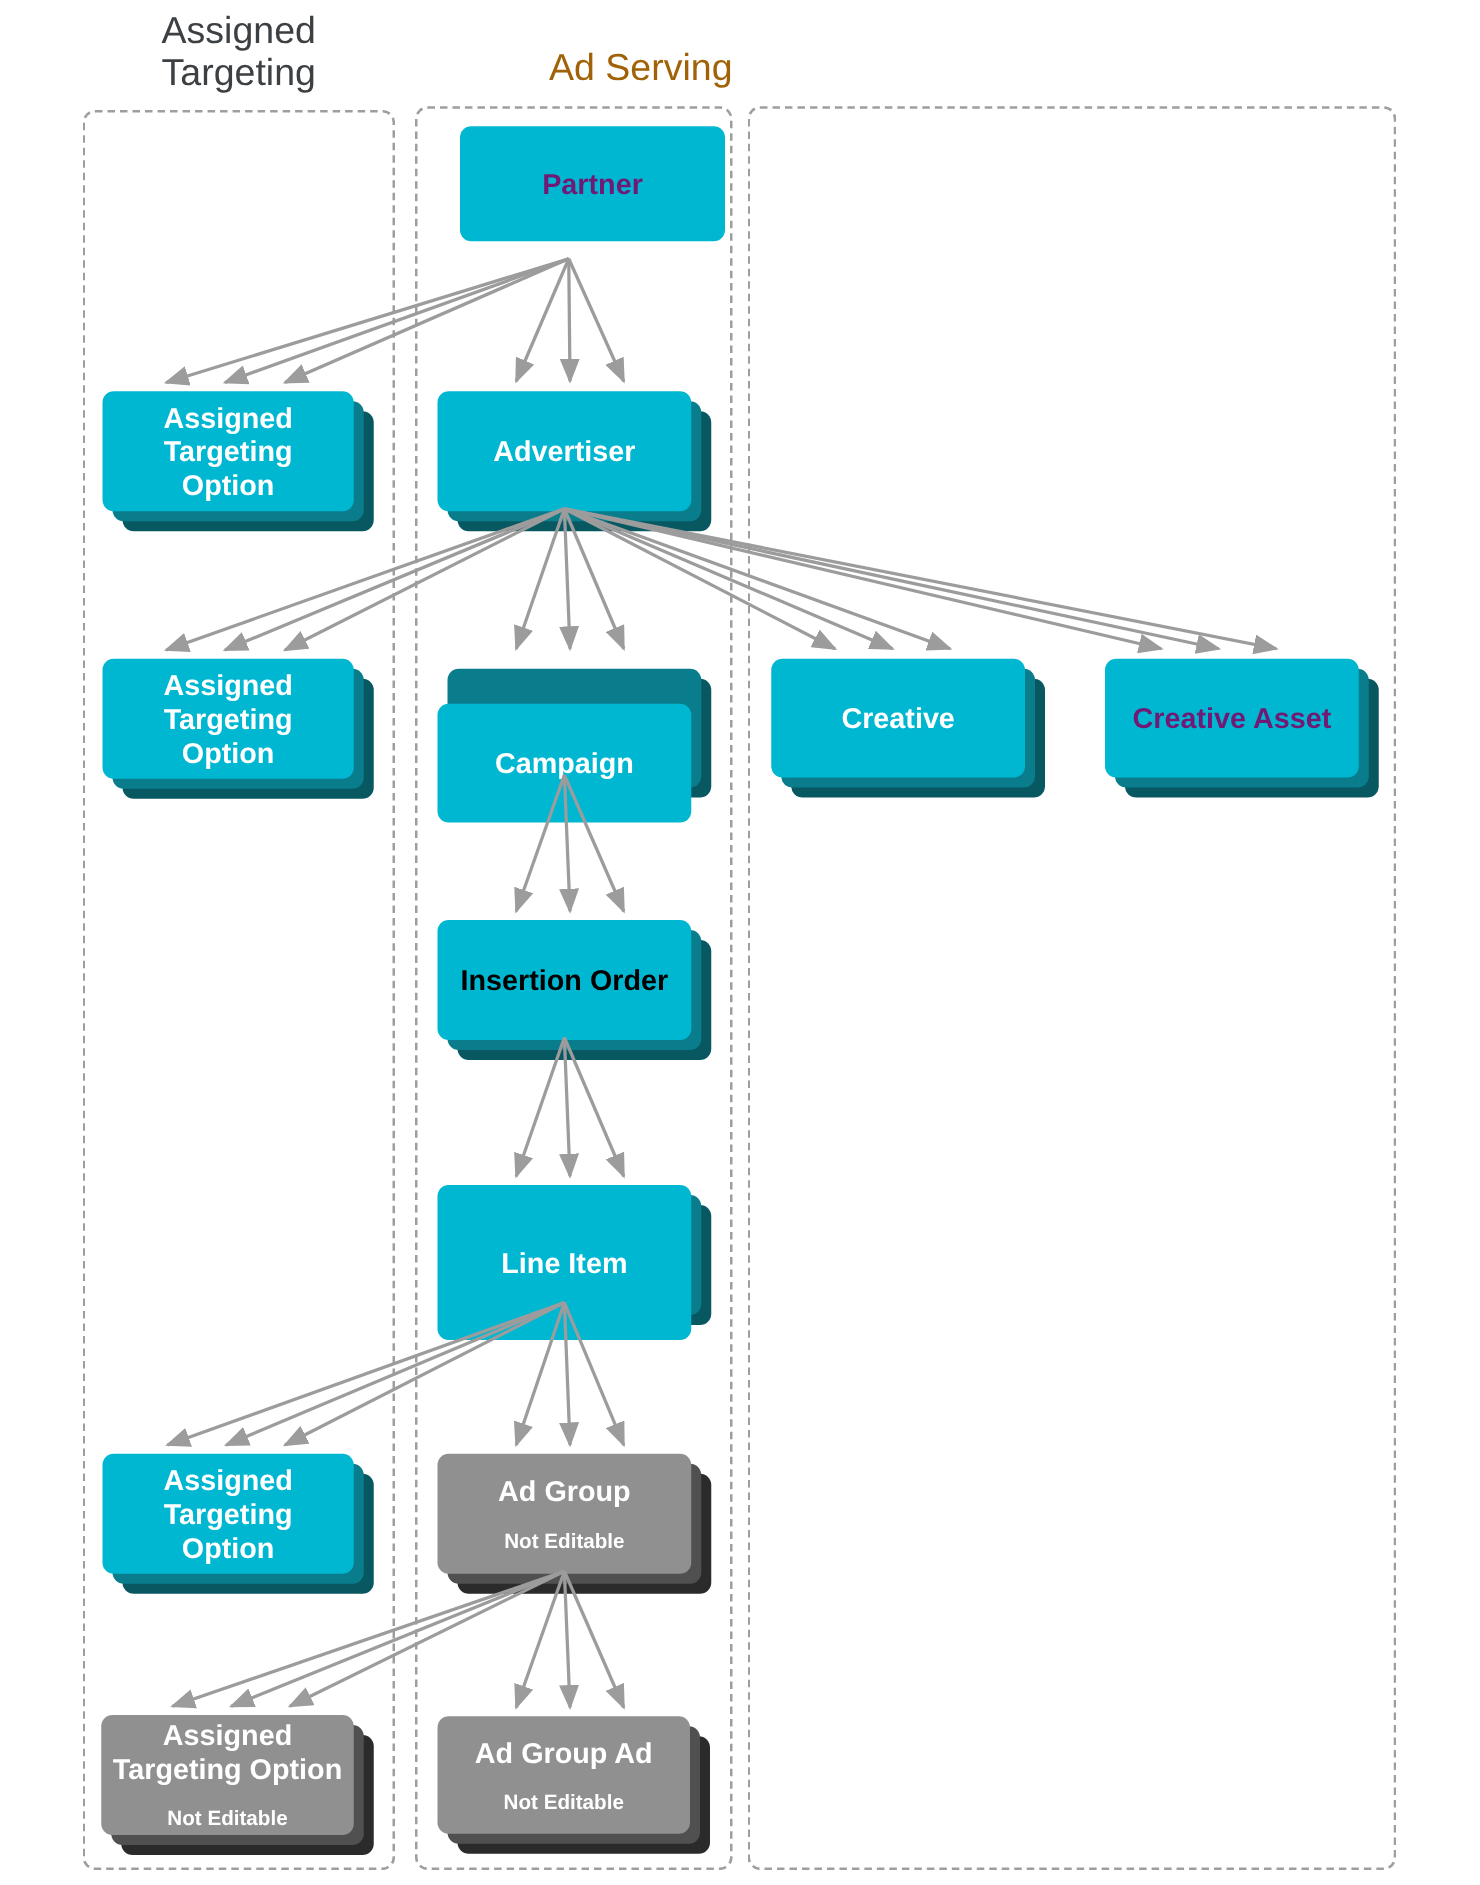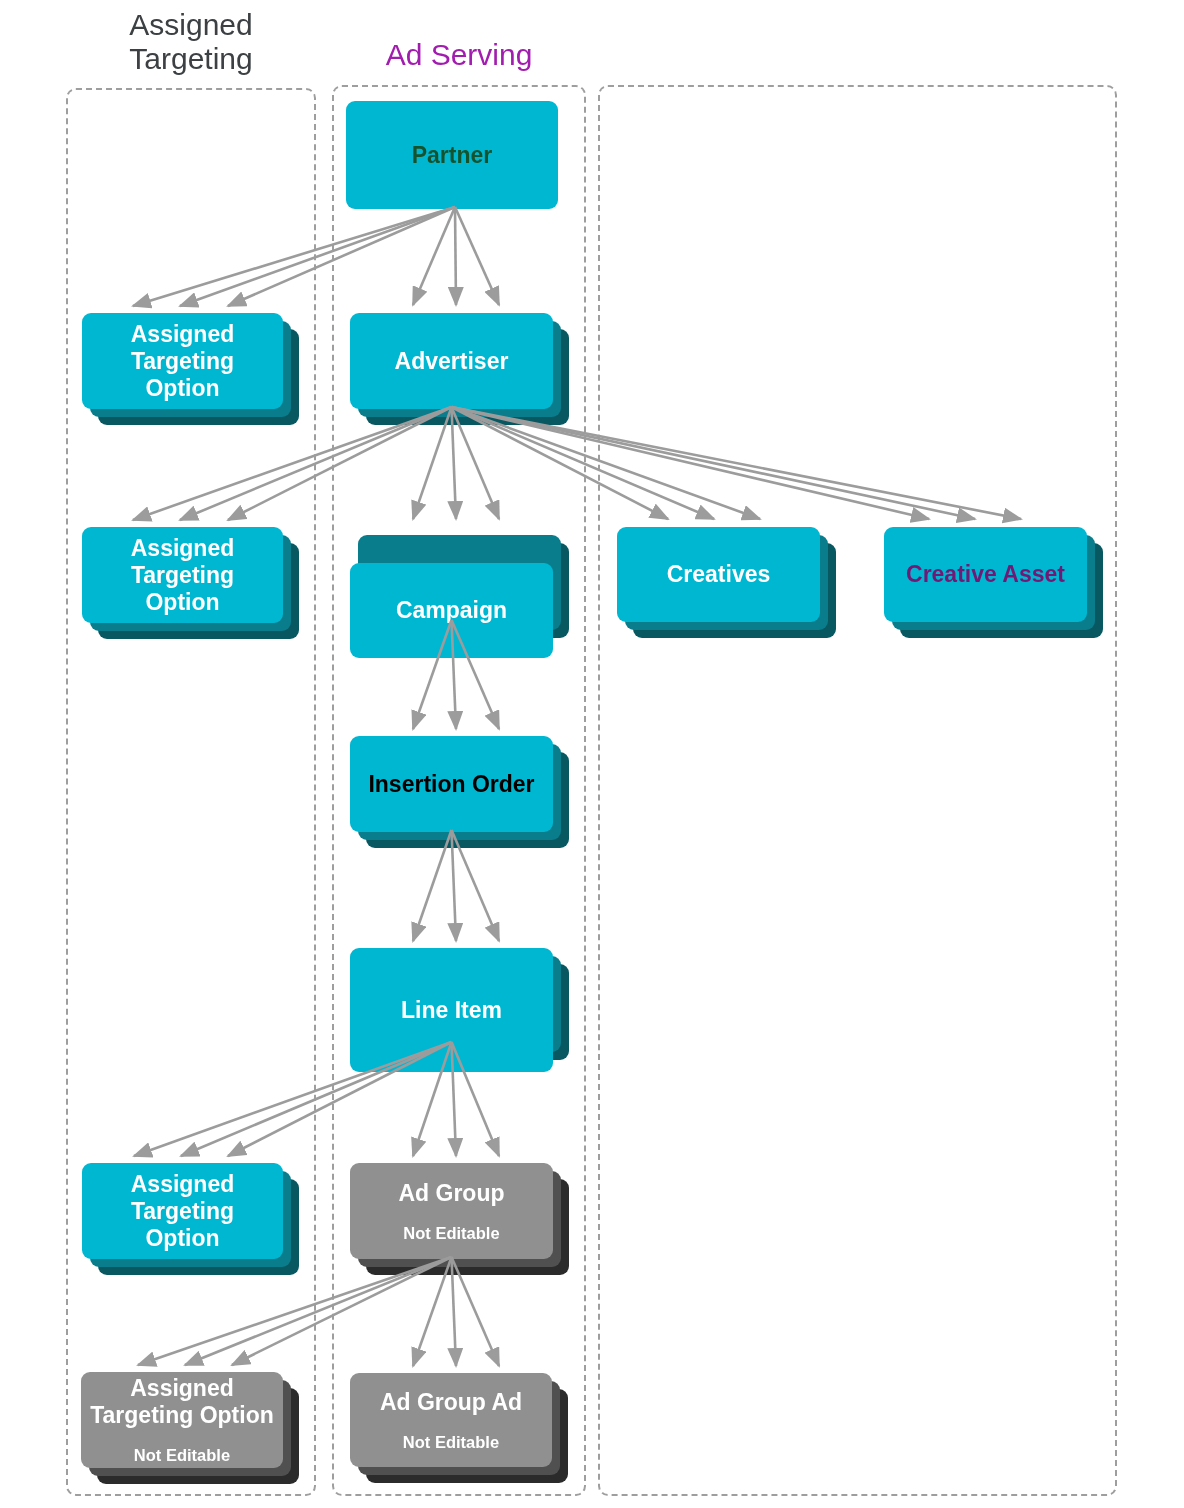--- a/index.html
+++ b/index.html
@@ -34,28 +34,28 @@
 
   #edges{position:absolute;left:0;top:0;z-index:2;pointer-events:none;}
 </style>
 </head>
 <body>
 
 <div id="canvas">
 
   <div class="col-header" id="h1" style="color: rgb(60, 64, 67);">Assigned
 Targeting</div>
-  <div class="col-header" id="h2" style="color: #a21caf;">Ad Serving</div>
+  <div class="col-header" id="h2" style="color: #a16207; text-align: right;">Ad Serving</div>
 
   <div class="col-box" id="col1" style="border-color: rgb(158, 158, 158);"></div>
   <div class="col-box" id="col2" style="border-color: rgb(158, 158, 158);"></div>
   <div class="col-box" id="col3" style="border-color: rgb(158, 158, 158);"></div>
 
   <div id="nodes">
-      <div class="face cyan" style="left: 346px; top: 101px; width: 212px; height: 108px; color: #14532d;">
+      <div class="face cyan" style="left: 368px; top: 101px; width: 212px; height: 92px; color: #701a75;">
         <div class="lbl">Partner</div>
       </div>
       <div class="layer cyan3" style="left: 98px; top: 329px; width: 201px; height: 96px;"></div>
       <div class="layer cyan2" style="left: 90px; top: 321px; width: 201px; height: 96px;"></div>
       <div class="face cyan" style="left: 82px; top: 313px; width: 201px; height: 96px; color: rgb(255, 255, 255);">
         <div class="lbl">Assigned
 Targeting
 Option</div>
       </div>
       <div class="layer cyan3" style="left: 366px; top: 329px; width: 203px; height: 96px;"></div>
@@ -71,21 +71,21 @@
 Option</div>
       </div>
       <div class="layer cyan3" style="left: 366px; top: 543px; width: 203px; height: 95px;"></div>
       <div class="layer cyan2" style="left: 358px; top: 535px; width: 203px; height: 95px;"></div>
       <div class="face cyan" style="left: 350px; top: 527px; width: 203px; height: 95px; color: rgb(255, 255, 255); margin-top: 36px;">
         <div class="lbl">Campaign</div>
       </div>
       <div class="layer cyan3" style="left: 633px; top: 543px; width: 203px; height: 95px;"></div>
       <div class="layer cyan2" style="left: 625px; top: 535px; width: 203px; height: 95px;"></div>
       <div class="face cyan" style="left: 617px; top: 527px; width: 203px; height: 95px; color: rgb(255, 255, 255);">
-        <div class="lbl">Creatives</div>
+        <div class="lbl">Creative</div>
       </div>
       <div class="layer cyan3" style="left: 900px; top: 543px; width: 203px; height: 95px;"></div>
       <div class="layer cyan2" style="left: 892px; top: 535px; width: 203px; height: 95px;"></div>
       <div class="face cyan" style="left: 884px; top: 527px; width: 203px; height: 95px; color: #701a75;">
         <div class="lbl">Creative Asset</div>
       </div>
       <div class="layer cyan3" style="left: 366px; top: 752px; width: 203px; height: 96px;"></div>
       <div class="layer cyan2" style="left: 358px; top: 744px; width: 203px; height: 96px;"></div>
       <div class="face cyan" style="left: 350px; top: 736px; width: 203px; height: 96px; color: #000000;">
         <div class="lbl">Insertion Order</div>

